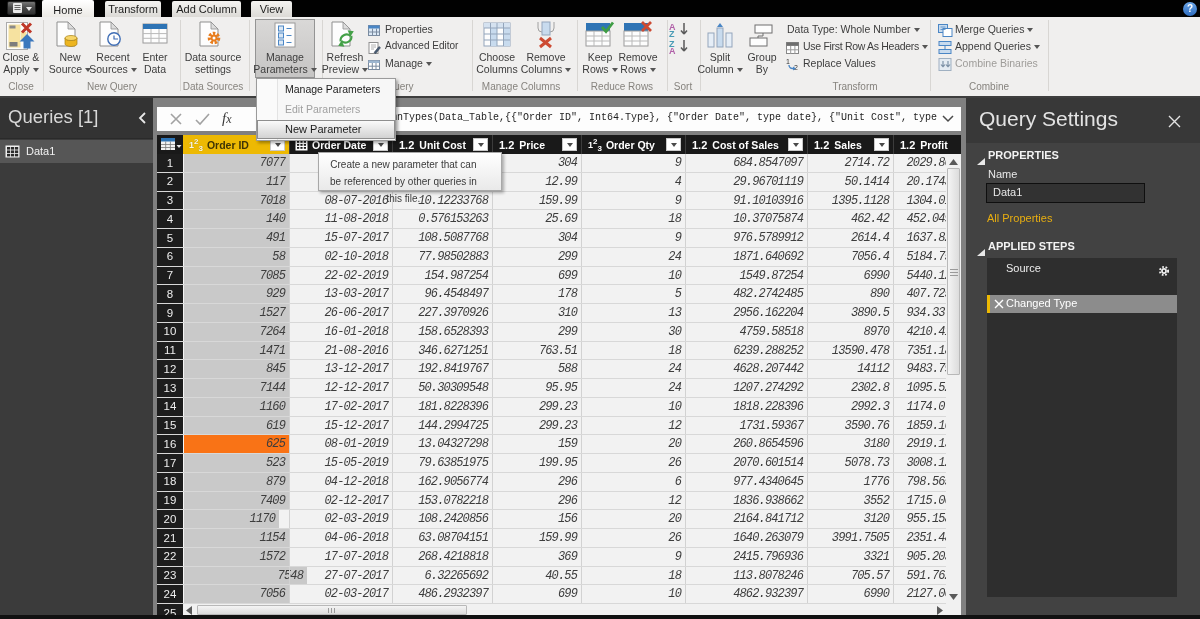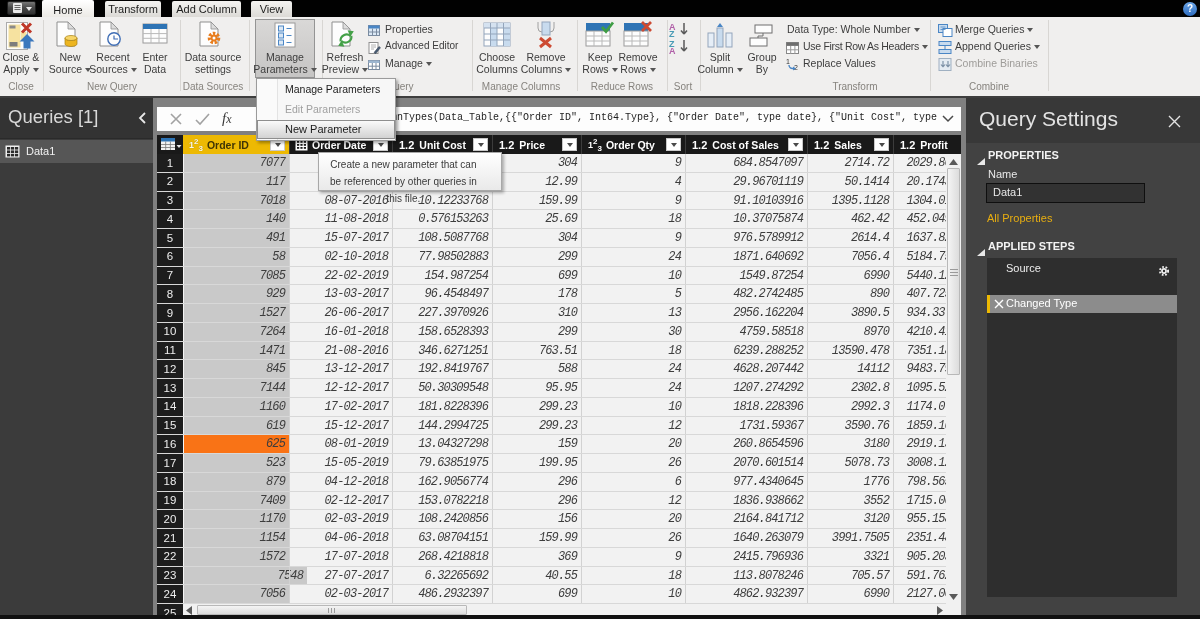--- a/index.html
+++ b/index.html
@@ -511,21 +511,21 @@
       <div class="cell" style="left:132px;width:103px;">02-12-2017</div>
       <div class="cell" style="left:235px;width:100px;">153.0782218</div>
       <div class="cell" style="left:335px;width:89px;">296</div>
       <div class="cell" style="left:424px;width:104px;">12</div>
       <div class="cell" style="left:528px;width:122px;">1836.938662</div>
       <div class="cell" style="left:650px;width:86px;">3552</div>
       <div class="cell" style="left:736px;width:89px;padding-right:12px;">1715.06134</div>
     </div>
     <div class="row" style="top:356.25px;">
       <div class="rn">20</div>
-      <div class="cell" style="left:26px;width:106px;background:#c9c9c9;border-left-color:#f5f5f5;text-align:right;">1170</div>
+      <div class="cell" style="left:26px;width:96px;background:#c9c9c9;border-left-color:#f5f5f5;text-align:right;">1170</div>
       <div class="cell" style="left:132px;width:103px;">02-03-2019</div>
       <div class="cell" style="left:235px;width:100px;">108.2420856</div>
       <div class="cell" style="left:335px;width:89px;">156</div>
       <div class="cell" style="left:424px;width:104px;">20</div>
       <div class="cell" style="left:528px;width:122px;">2164.841712</div>
       <div class="cell" style="left:650px;width:86px;">3120</div>
       <div class="cell" style="left:736px;width:89px;padding-right:12px;">955.158288</div>
     </div>
     <div class="row" style="top:375.00px;">
       <div class="rn">21</div>

